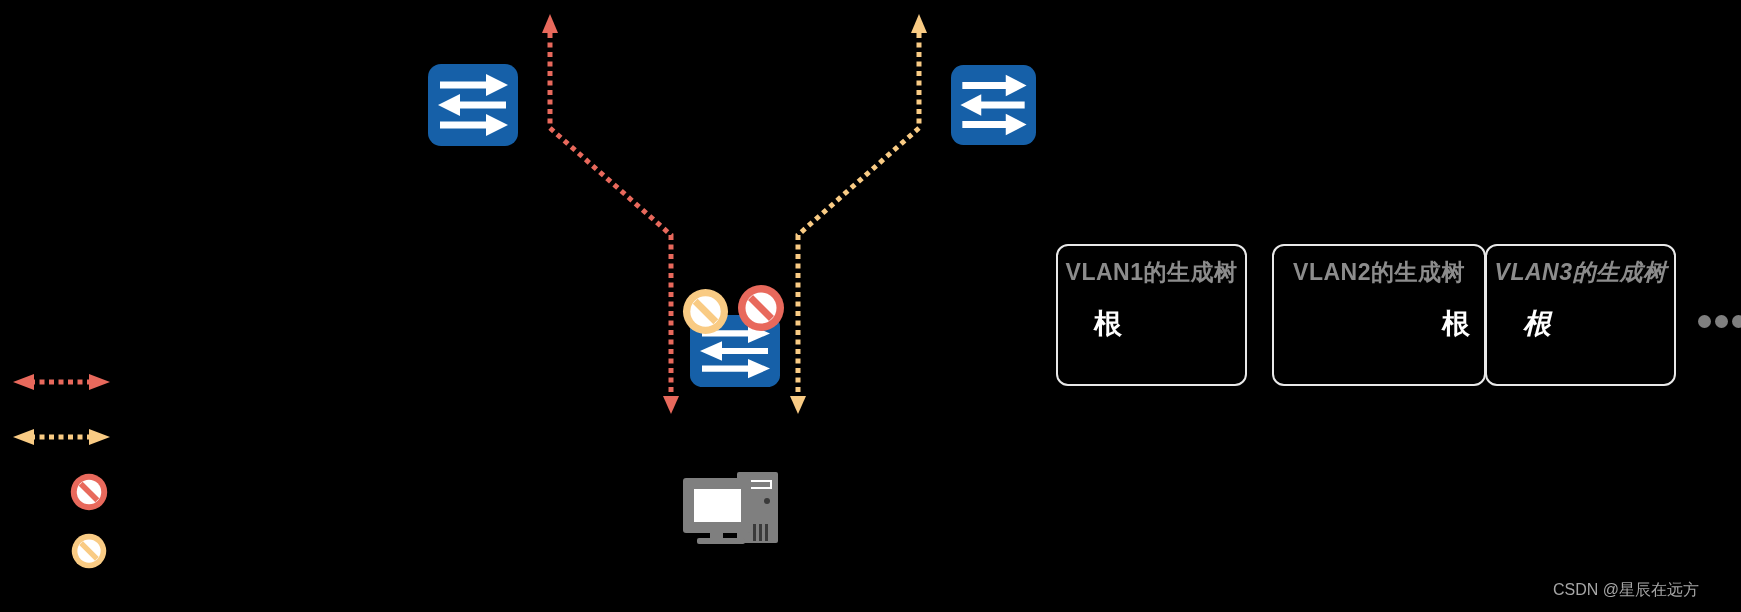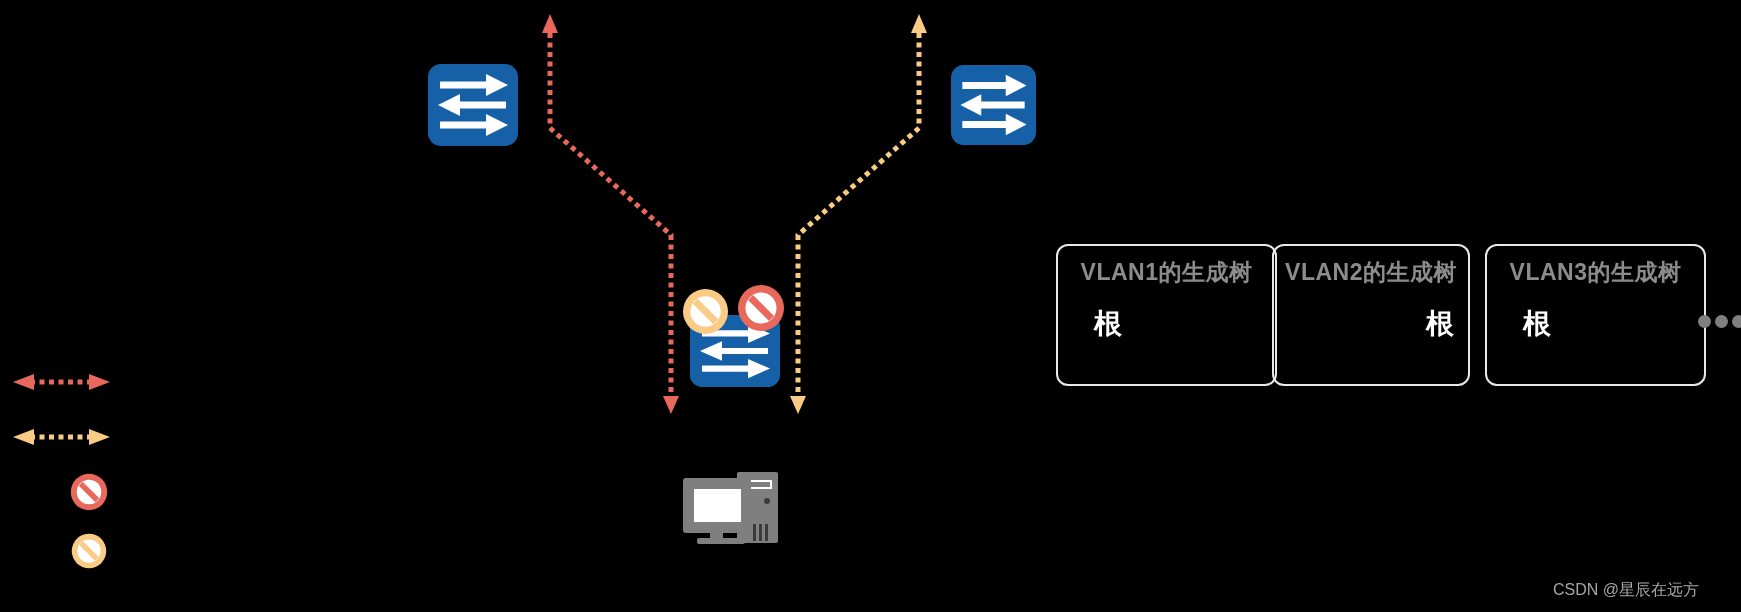--- a/index.html
+++ b/index.html
@@ -16,21 +16,21 @@
   
   .overlay{position:absolute;left:0;top:0;}
   .dash-line{fill:none;stroke-width:5;stroke-dasharray:5 4.5;}
   .dash-red{stroke:var(--red);}
   .dash-yellow{stroke:var(--yellow);}
   .head-red{fill:var(--red);}
   .head-yellow{fill:var(--yellow);}
 
   
   .vlan-box{
-    position:absolute;top:244px;width:221px;height:142px;
+    position:absolute;top:244px;width:191px;height:142px;
     border:2px solid var(--box-border);border-radius:12px;
     box-sizing:border-box;
   }
   .vlan-title{
     position:absolute;left:0;right:0;top:11px;text-align:center;
     color:var(--box-title-gray);font-size:23px;font-weight:600;
     letter-spacing:0.5px;white-space:nowrap;
   }
   .root-label{
     position:absolute;top:59px;color:var(--root-white);
@@ -152,25 +152,25 @@
       <rect x="11" y="17" width="47" height="33" fill="#fff"></rect>
       <rect x="27" y="60" width="13" height="7" fill="var(--icon-gray)"></rect>
       <rect x="14" y="66" width="48" height="6" rx="2" fill="var(--icon-gray)"></rect>
     </svg>
   </div>
 
   <div class="vlan-box root-left" style="left:1056px;">
     <div class="vlan-title">VLAN1的生成树</div>
     <div class="root-label">根</div>
   </div>
-  <div class="vlan-box root-right" style="left:1272px;width:198px;">
+  <div class="vlan-box root-right" style="left:1272px;width:214px;">
     <div class="vlan-title">VLAN2的生成树</div>
     <div class="root-label">根</div>
   </div>
-  <div class="vlan-box root-left" style="left:1485px;">
+  <div class="vlan-box root-left" style="left:1485px;font-style:italic;">
     <div class="vlan-title">VLAN3的生成树</div>
     <div class="root-label">根</div>
   </div>
 
   <div>
     <div class="dot" style="left:1698px;top:315px;"></div>
     <div class="dot" style="left:1715px;top:315px;"></div>
     <div class="dot" style="left:1732px;top:315px;"></div>
   </div>
 

